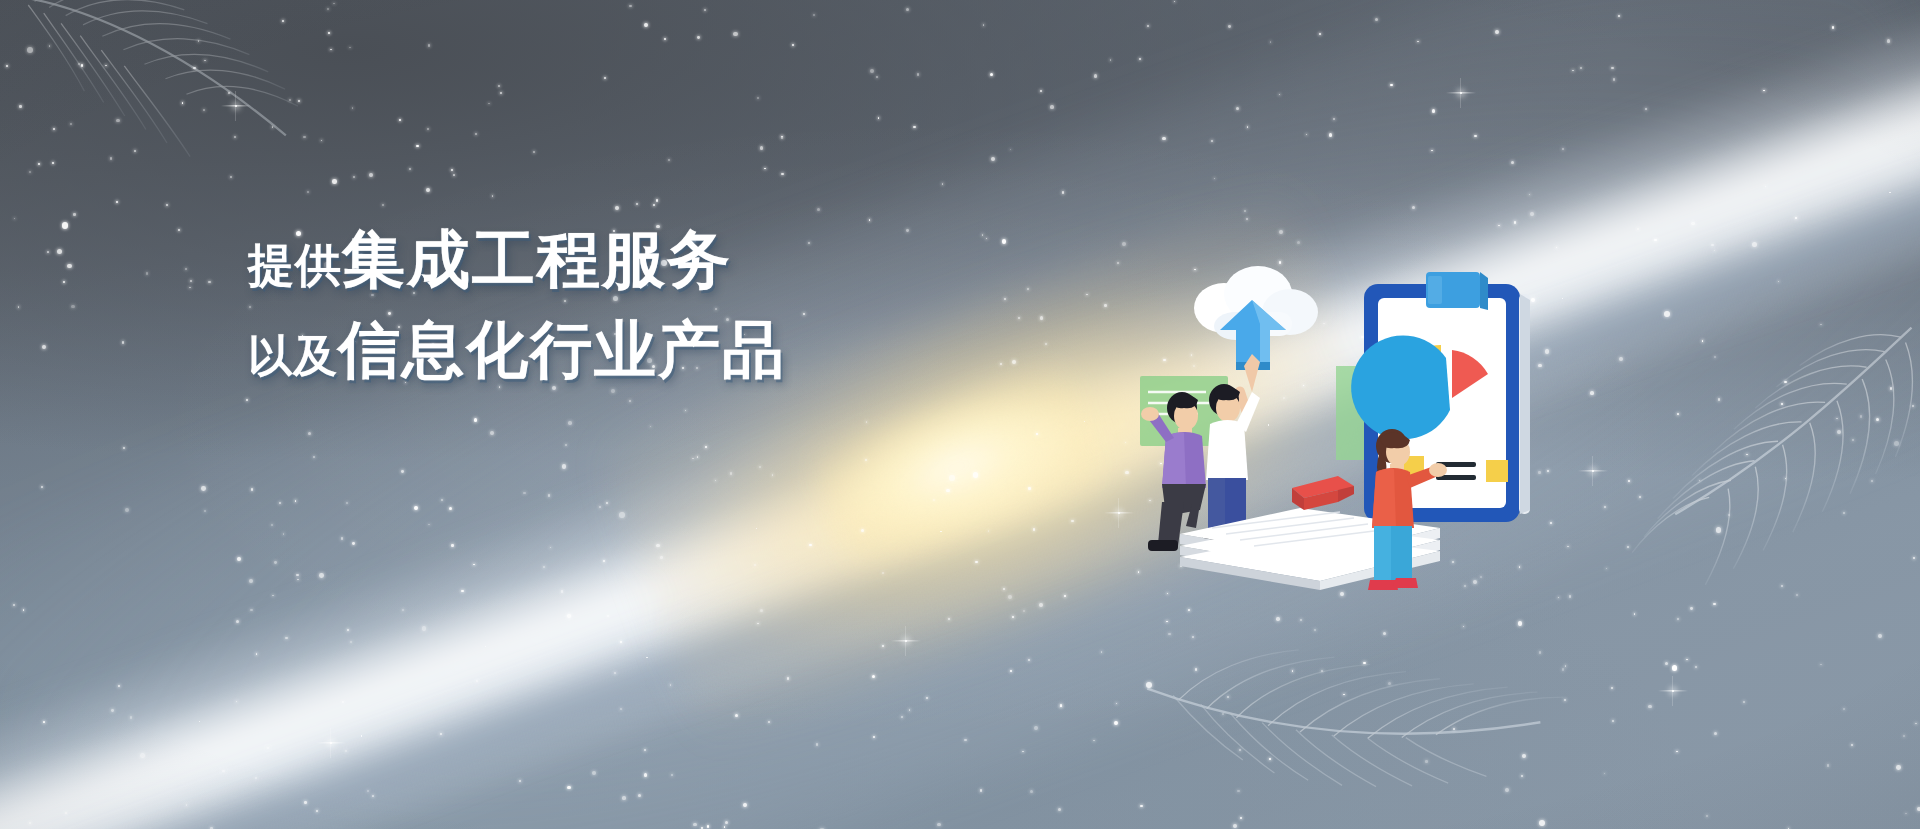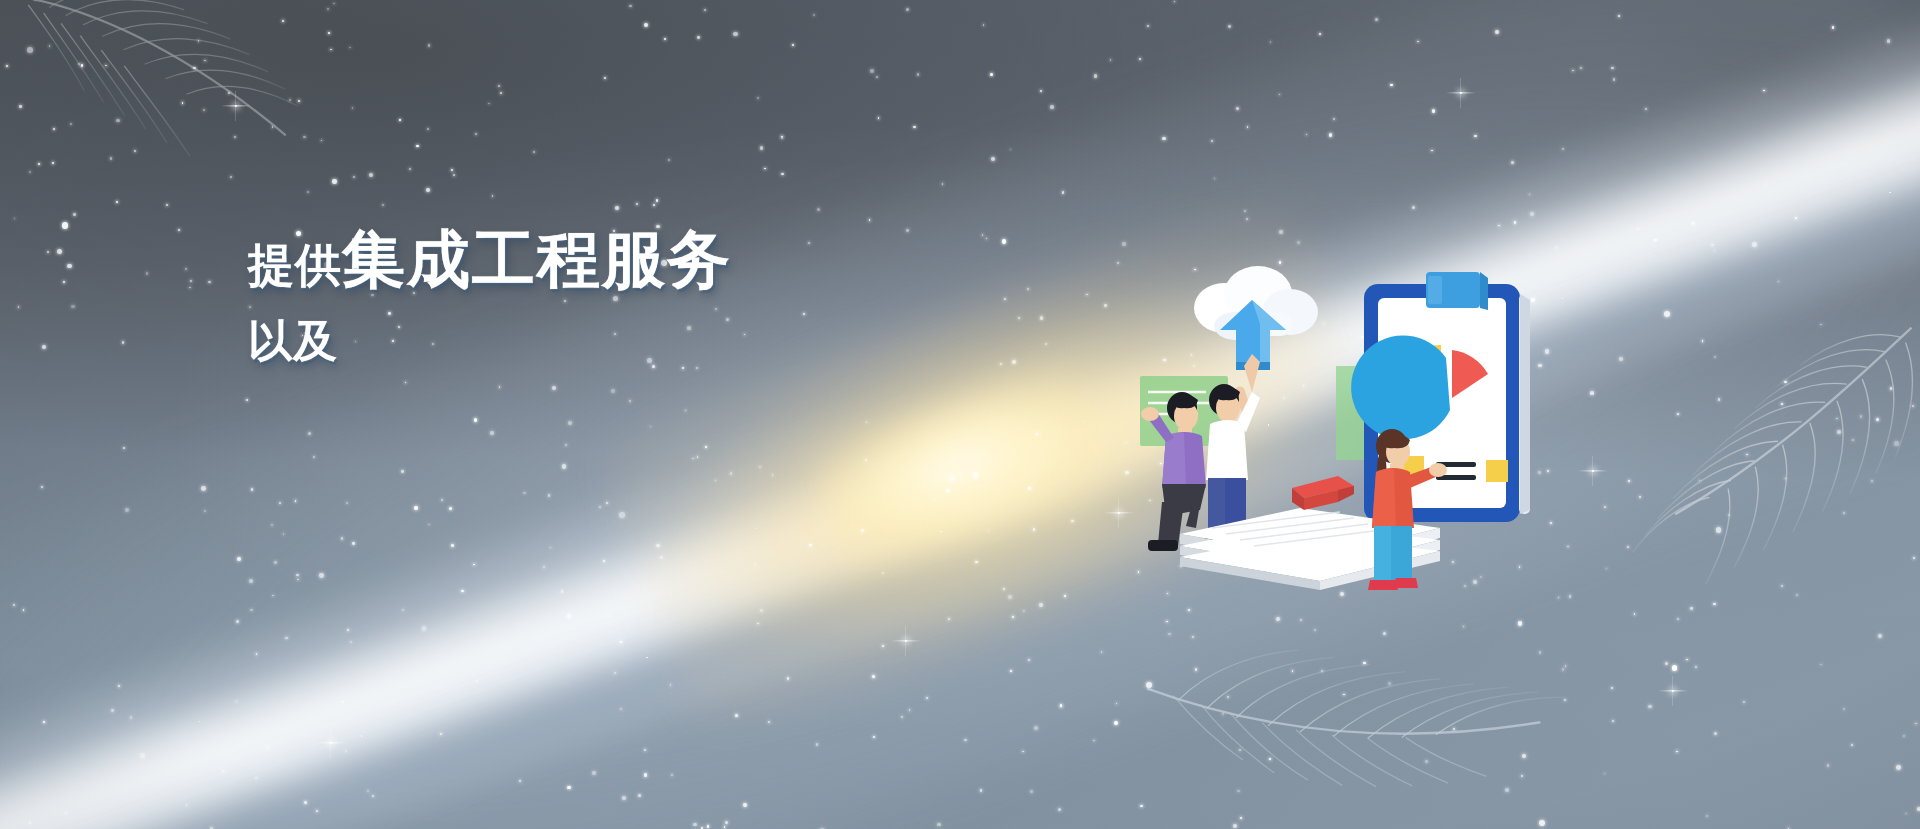--- a/index.html
+++ b/index.html
@@ -808,20 +808,21 @@
     </svg>
   </div>
 
   <div class="headline">
     <div class="line line1">
       <span class="t-sm">提供</span>
       <span class="t-lg">集成工程服务</span>
     </div>
     <div class="line line2">
       <span class="t-sm">以及</span>
+      <span class="t-lg">信息化行业产品</span>
     </div>
   </div>
 
   <div class="illus">
     <svg viewBox="0 0 420 330" width="420" height="330">
 
       <g>
         <rect x="0" y="110" width="88" height="70" rx="2" fill="#8ed08a" opacity=".82"></rect>
         <g stroke="#ffffff" stroke-width="2.4" opacity=".9">
           <line x1="8" y1="126" x2="66" y2="126"></line>

